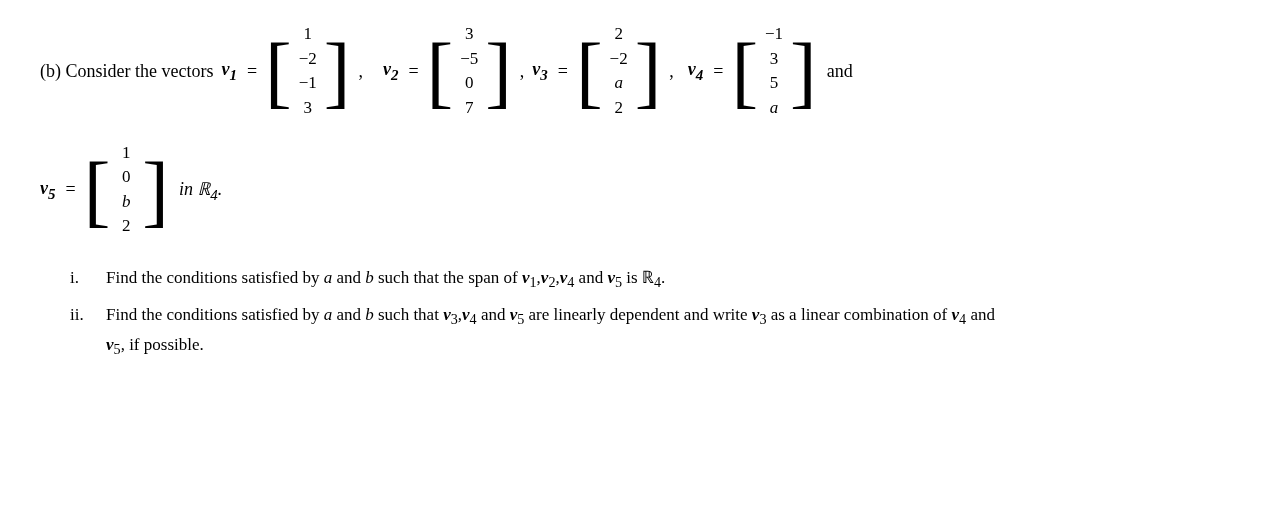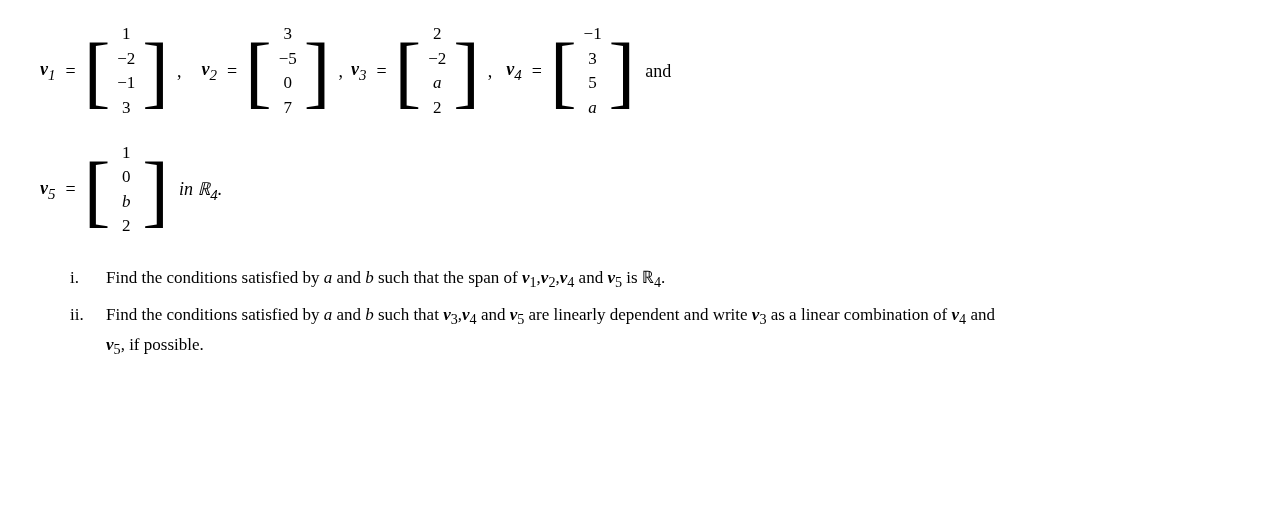--- a/index.html
+++ b/index.html
@@ -54,21 +54,21 @@
       padding: 2px 6px;
       gap: 0px;
     }
     .matrix-entry {
       font-size: 17px;
       line-height: 1.45;
       text-align: center;
       min-width: 20px;
     }
     .vec-label {
-      font-weight: normal;
+      font-weight: bold;
       font-style: italic;
       margin-right: 2px;
     }
     .separator {
       margin: 0 8px;
       font-size: 18px;
     }
     .equals {
       margin: 0 8px;
       font-size: 18px;
@@ -110,20 +110,21 @@
       line-height: 1.55;
     }
   </style>
 </head>
 <body>
 
 <div class="content">
   <div class="part-b">
 
     <div class="top-row">
+      <span class="label">(b) Consider the vectors</span>
 
       <span class="vec-label"><b><i>v</i></b><sub>1</sub></span>
       <span class="equals">=</span>
       <span class="matrix-bracket-wrap">
         <span class="bracket-left">[</span>
         <span class="matrix-entries">
           <span class="matrix-entry">1</span>
           <span class="matrix-entry">−2</span>
           <span class="matrix-entry">−1</span>
           <span class="matrix-entry">3</span>

